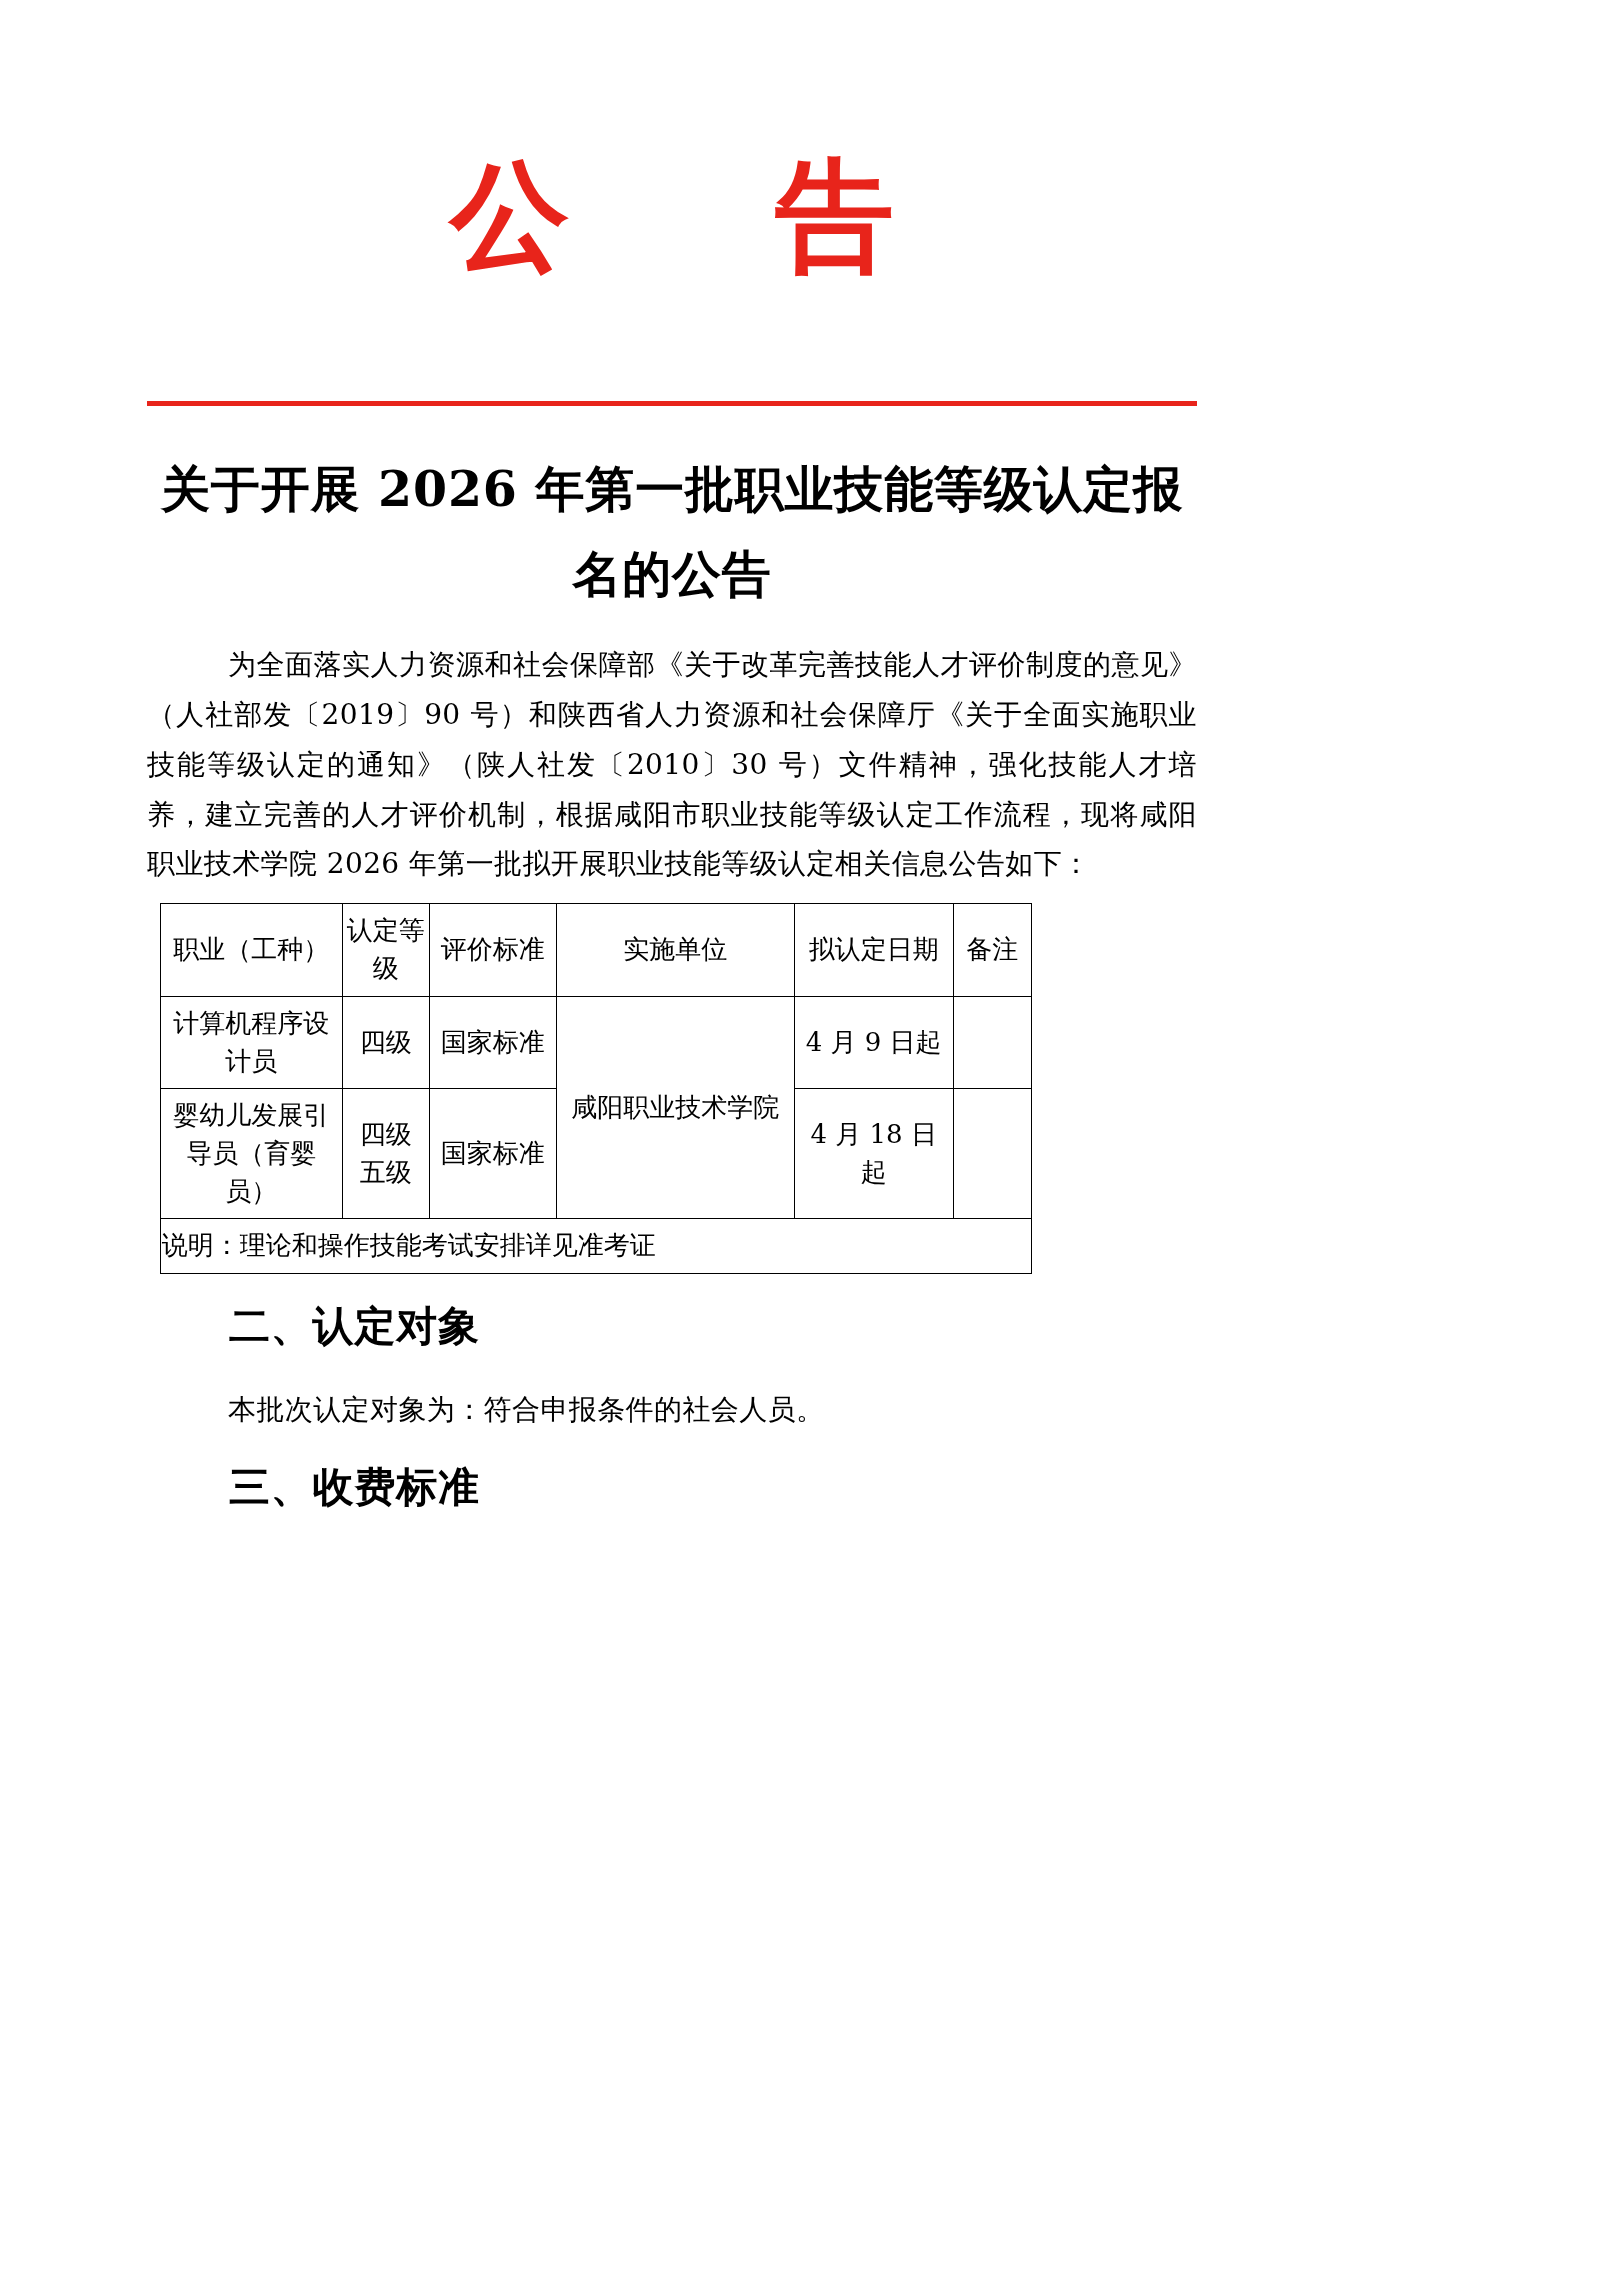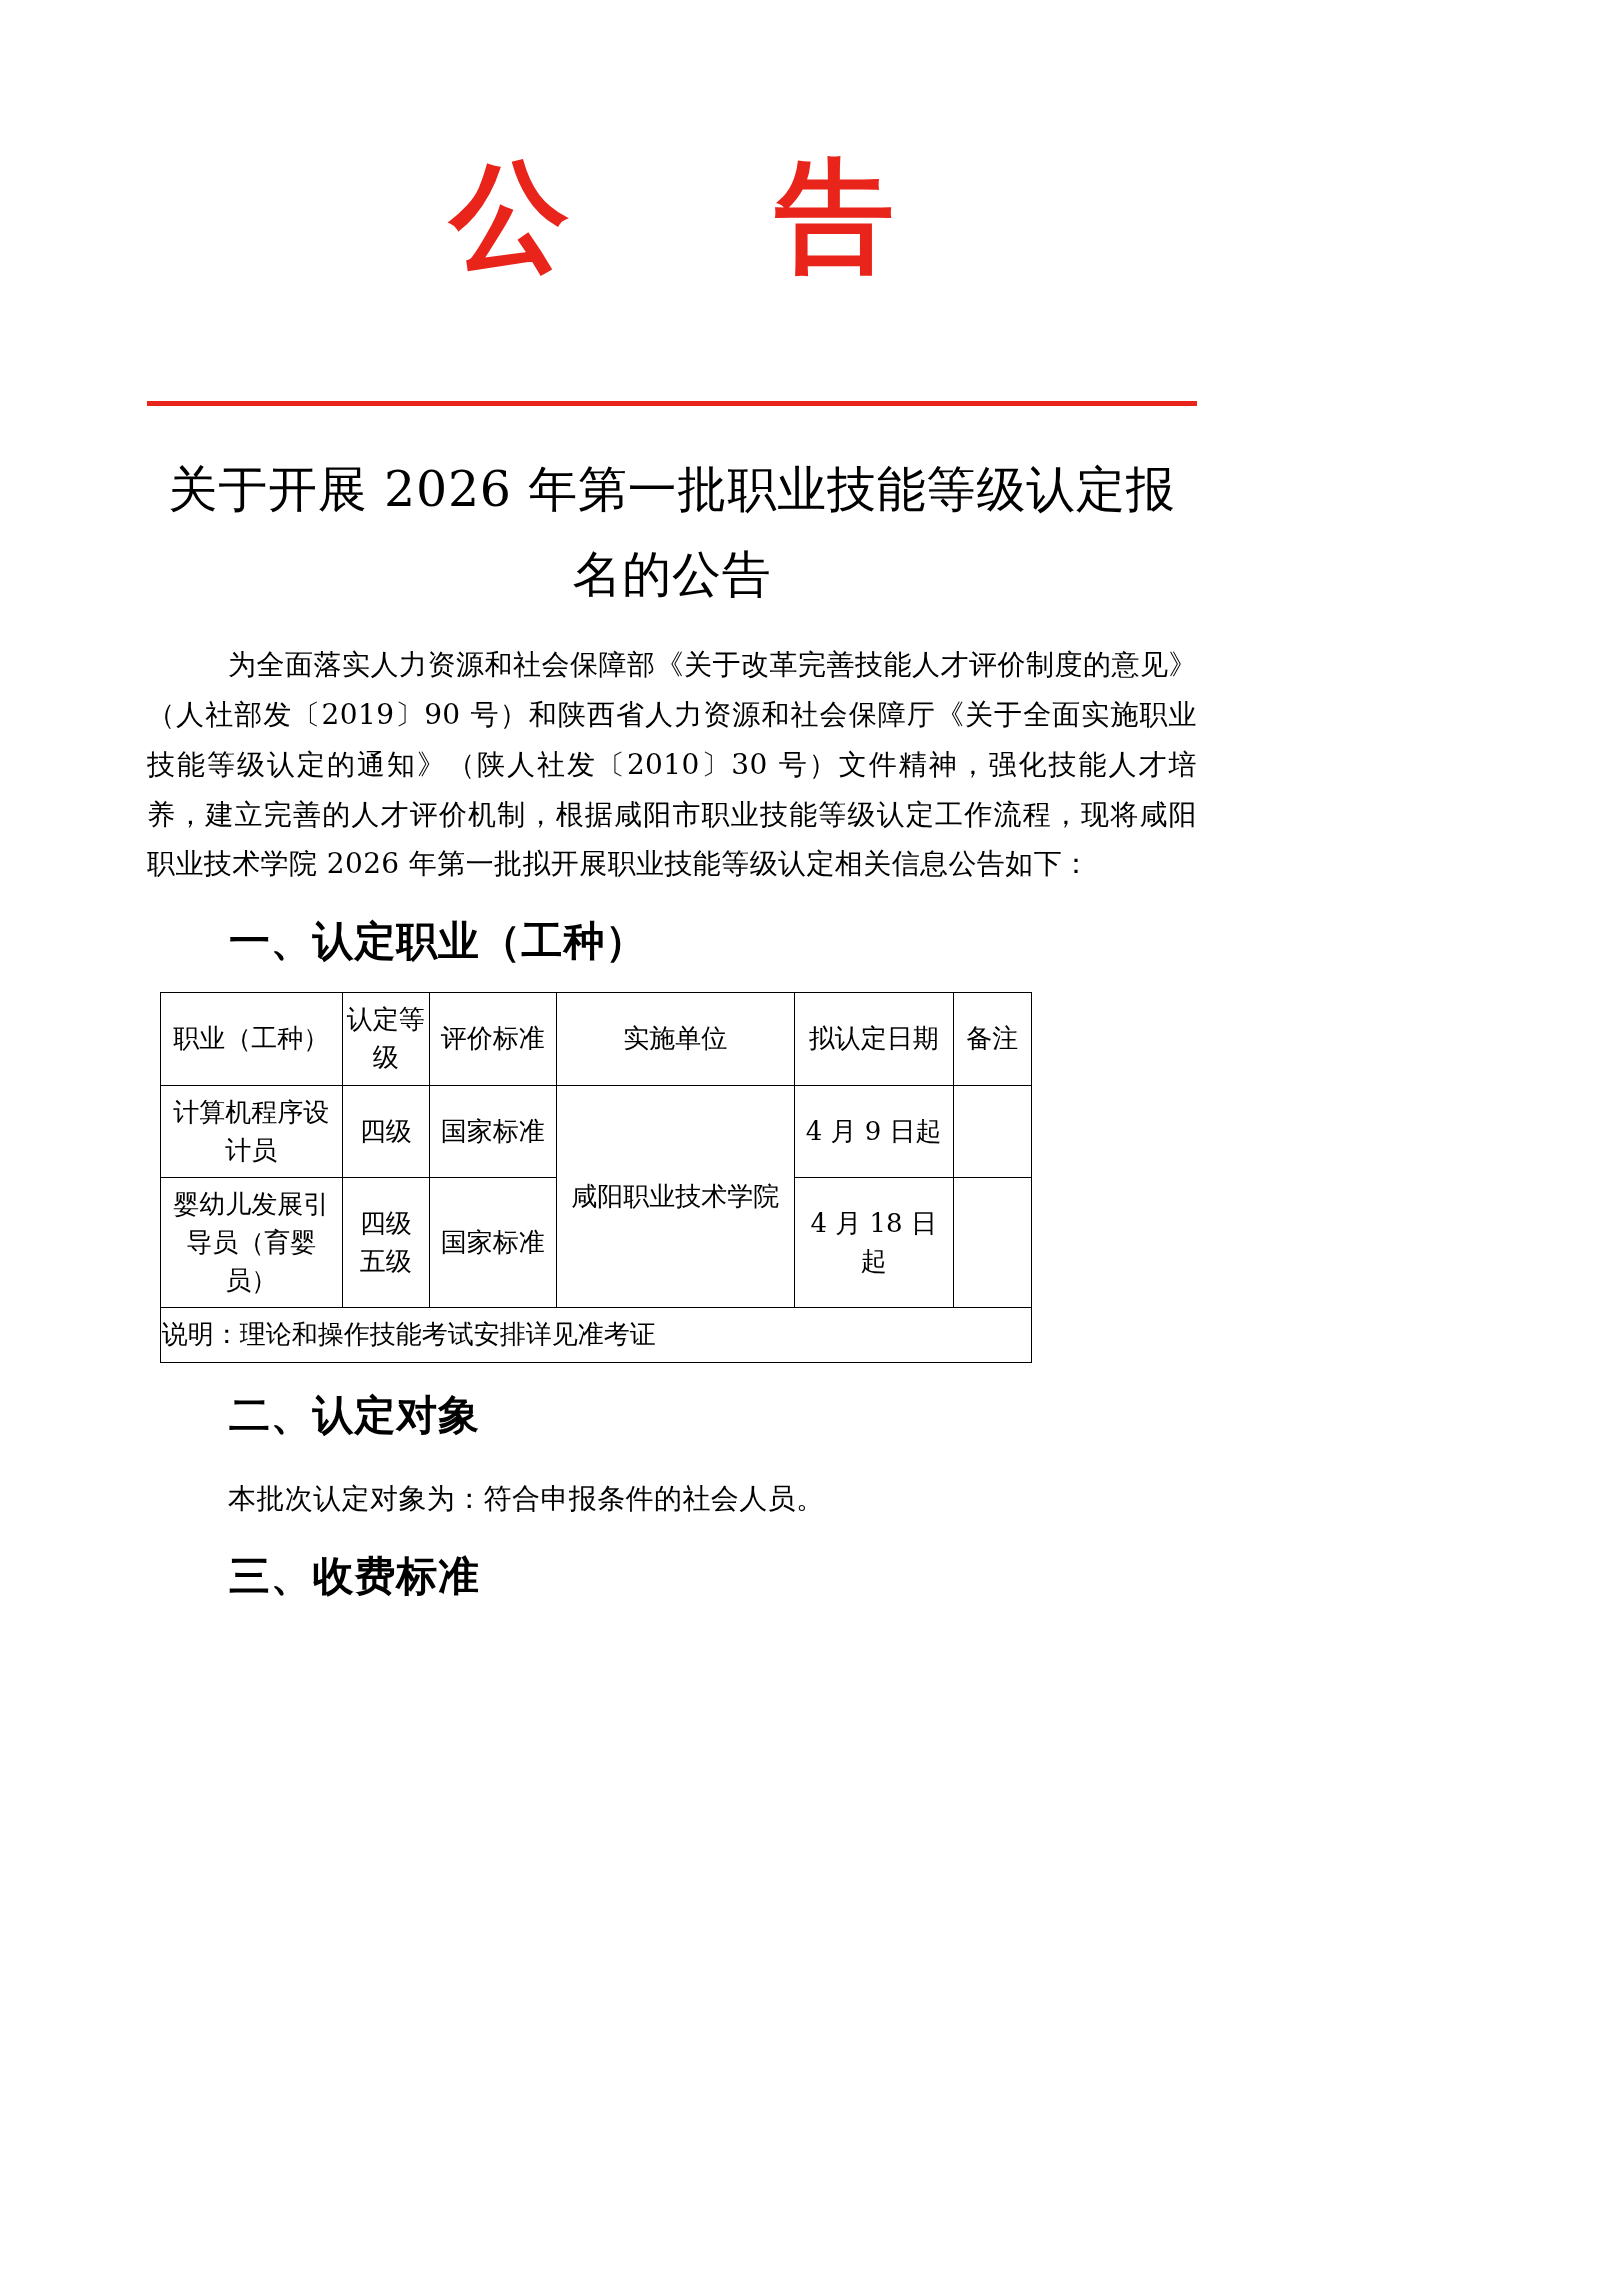--- a/index.html
+++ b/index.html
@@ -38,21 +38,21 @@
   .red-rule {
     height: 4.8px;
     background: #e8241b;
     margin: 111px 0 0 0;
   }
 
   
   .doc-subject {
     text-align: center;
     font-family: "DejaVu Serif", "Liberation Serif", serif;
-    font-weight: normal;
+    font-weight: bold;
     font-size: 49px;
     line-height: 1.75;
     margin: 41px 0 0 0;
     letter-spacing: 0.8px;
   }
 
   
   .para {
     font-size: 28px;
     line-height: 1.78;
@@ -110,21 +110,20 @@
 <div class="page">
 
   <div class="doc-title">公  告</div>
 
   <div class="red-rule"></div>
 
   <div class="doc-subject">关于开展 2026 年第一批职业技能等级认定报名的公告</div>
 
   <p class="para indent">为全面落实人力资源和社会保障部《关于改革完善技能人才评价制度的意见》（人社部发〔2019〕90 号）和陕西省人力资源和社会保障厅《关于全面实施职业技能等级认定的通知》（陕人社发〔2010〕30 号）文件精神，强化技能人才培养，建立完善的人才评价机制，根据咸阳市职业技能等级认定工作流程，现将咸阳职业技术学院 2026 年第一批拟开展职业技能等级认定相关信息公告如下：</p>
 
-  <div class="section-heading">一、认定职业（工种）</div>
 
   <table class="cert-table">
     <colgroup>
       <col class="col-1">
         <col class="col-2">
         <col class="col-3">
       <col class="col-4">
         <col class="col-5">
         <col class="col-6">
     </colgroup>

